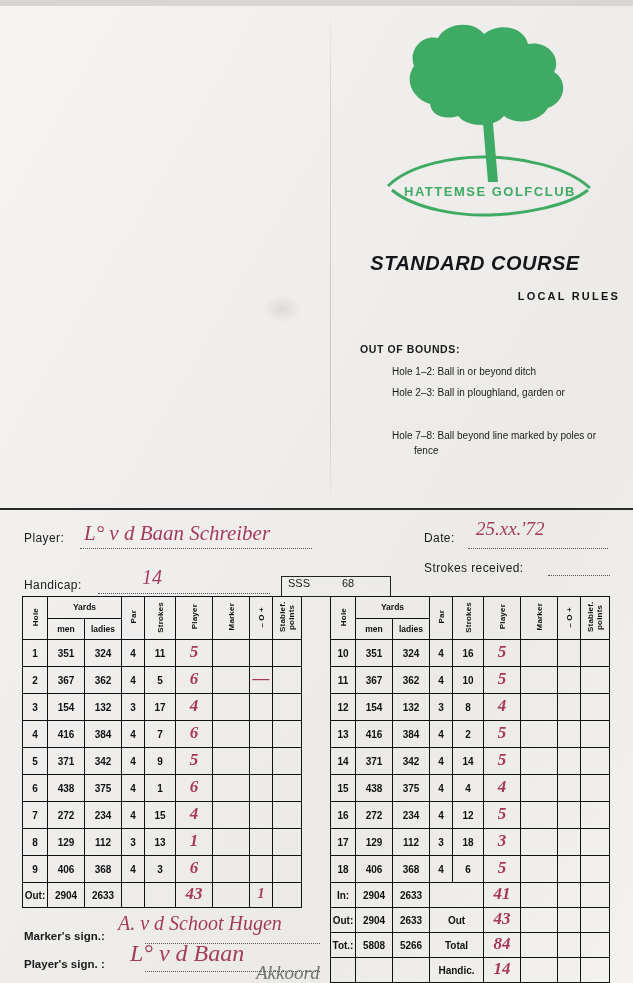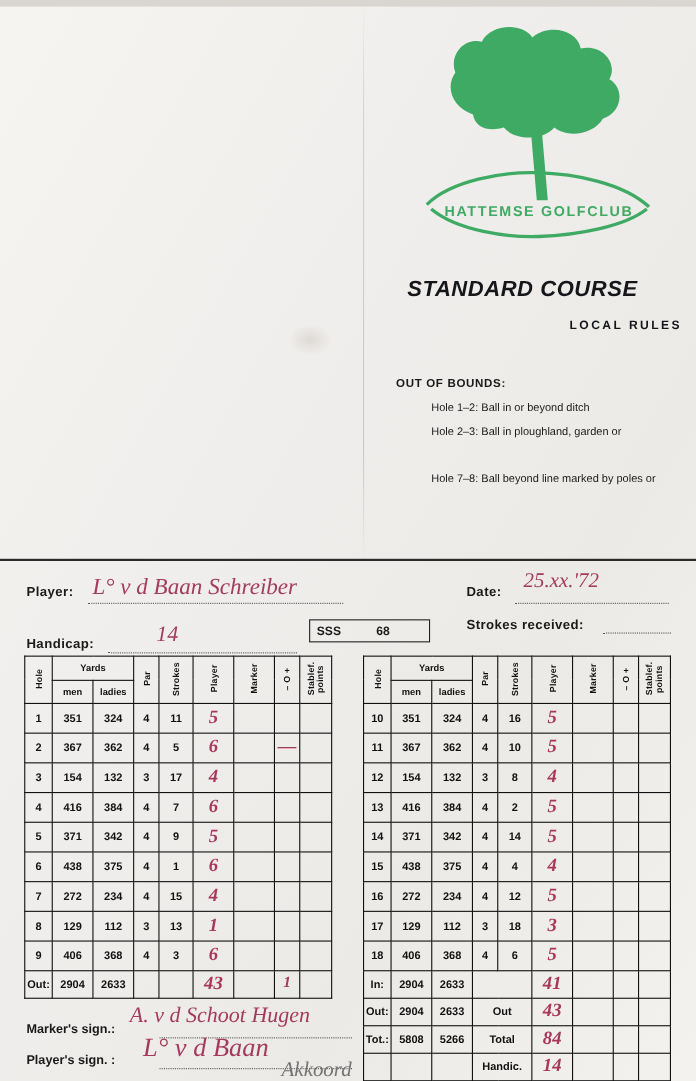--- a/index.html
+++ b/index.html
@@ -43,35 +43,35 @@
   .rule{position:absolute;left:392px;font-size:10px;line-height:15px;width:235px;}
   .rule .ind{display:block;padding-left:22px;}
   .r1{top:364px;}
   .r2{top:385px;}
   .r3{top:428px;}
 
   
   .hr-main{position:absolute;left:0;top:508px;width:633px;height:2px;background:#2a2a2a;}
 
   
-  .lbl{position:absolute;font-size:12px;font-weight:bold;letter-spacing:.4px;}
+  .lbl{position:absolute;font-size:12px;font-weight:normal;letter-spacing:.4px;}
   .dots{position:absolute;border-bottom:1px dotted #555;height:1px;}
 
   .player-lbl{left:24px;top:531px;}
   .date-lbl{left:424px;top:531px;}
   .strokes-lbl{left:424px;top:561px;}
   .handicap-lbl{left:24px;top:578px;}
 
   .hw{position:absolute;color:#b0446a;font-family:"Liberation Serif",serif;font-style:italic;}
   .hw-red{color:#a33b5e;}
 
   
   .sss-box{
-    position:absolute;left:281px;top:563px;width:108px;height:19px;border:1.5px solid #222;
-    display:flex;align-items:center;font-size:11px;font-weight:bold;
+    position:absolute;left:281px;top:576px;width:108px;height:19px;border:1.5px solid #222;
+    display:flex;align-items:flex-start;font-size:11px;font-weight:normal;
   }
   .sss-box .t{padding-left:6px;}
   .sss-box .v{position:absolute;left:60px;}
 
   
   .card{position:absolute;top:596px;}
   .left-card{left:22px;}
   .right-card{left:330px;}
   table.sc{border-collapse:collapse;font-size:10px;}
   table.sc td,table.sc th{
@@ -150,20 +150,21 @@
 <div class="course-title">STANDARD COURSE</div>
 <div class="local-rules">LOCAL RULES</div>
 <div class="oob-title">OUT OF BOUNDS:</div>
 
 <div class="rule r1">Hole 1–2: Ball in or beyond ditch</div>
 <div class="rule r2">
   <span>Hole 2–3: Ball in ploughland, garden or</span>
 </div>
 <div class="rule r3">
   <span>Hole 7–8: Ball beyond line marked by poles or</span>
+  <span class="ind">fence</span>
 </div>
 
 <div class="hr-main"></div>
 
 <div class="lbl player-lbl">Player:</div>
 <div class="dots" style="left:80px;top:547px;width:232px;"></div>
 <div class="hw hw-red" style="left:84px;top:521px;font-size:21px;">L° v d Baan  Schreiber</div>
 
 <div class="lbl date-lbl">Date:</div>
 <div class="dots" style="left:468px;top:547px;width:140px;"></div>

